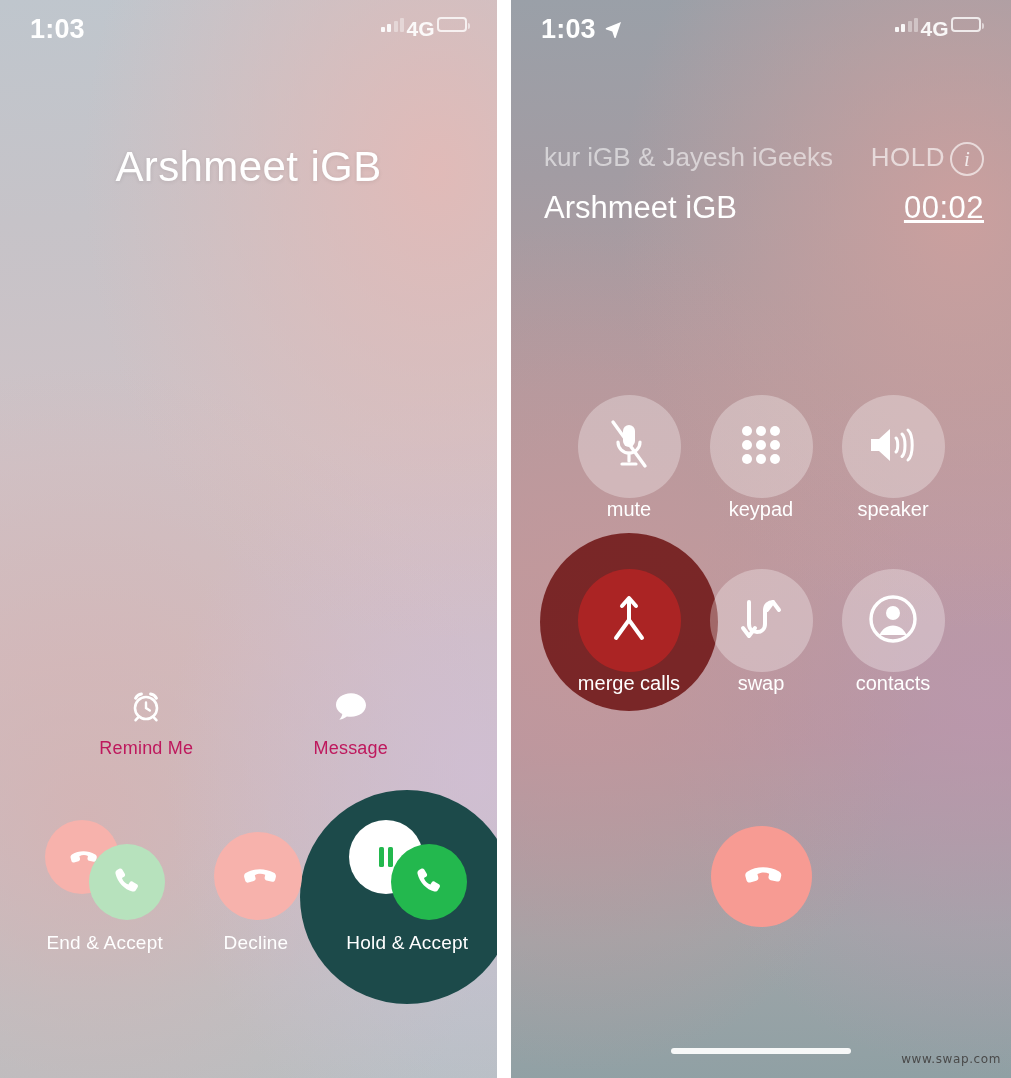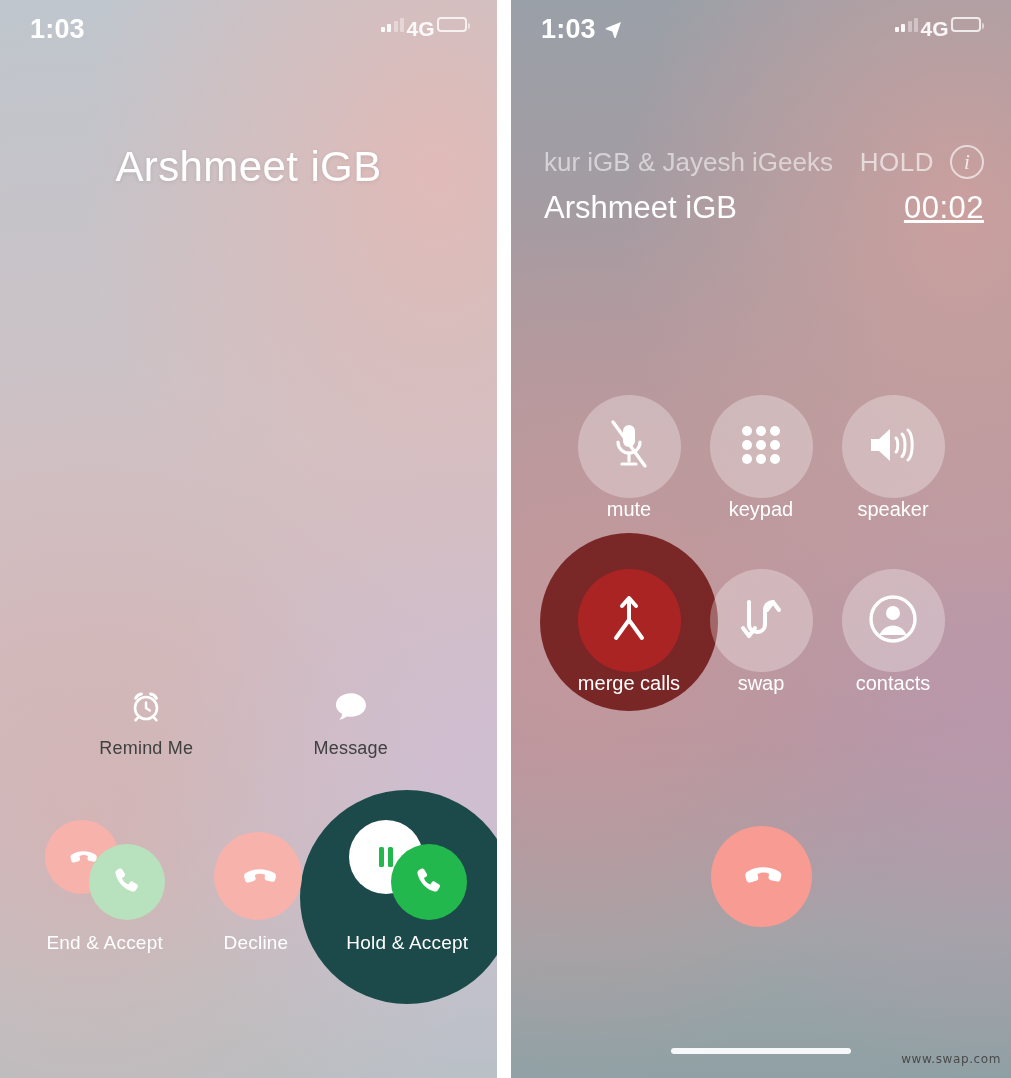--- a/index.html
+++ b/index.html
@@ -60,41 +60,41 @@
 
   
   .caller-block { position:absolute; top:142px; left:0; right:0; text-align:center; color:#fff; }
   .caller-name { font-size:42px; font-weight:300; letter-spacing:.4px; line-height:1.18;
                  text-shadow:0 1px 4px rgba(0,0,0,.10); }
   .caller-sub  { font-size:21px; font-weight:400; margin-top:11px; opacity:.96; }
 
   
   .secondary-row { position:absolute; top:686px; left:0; right:0;
                    display:flex; justify-content:space-around; padding:0 44px; }
-  .sec-item { width:150px; text-align:center; color:#404040; }
+  .sec-item { width:150px; text-align:center; color:#be185d; }
   .sec-icon { height:40px; display:flex; align-items:center; justify-content:center; }
   .sec-label { font-size:18px; margin-top:12px; letter-spacing:.2px; }
 
   
   .answer-row { position:absolute; top:818px; left:15px; right:0;
                 display:flex; justify-content:space-around; padding:0 14px; }
   .ans-item { position:relative; width:148px; text-align:center; color:#fff; }
   .ans-art { position:relative; height:108px; }
   .circle { position:absolute; border-radius:50%; display:flex;
             align-items:center; justify-content:center; }
   .ans-label { font-size:19px; margin-top:6px; letter-spacing:.2px;
                position:relative; z-index:4; }
 
   
   .hl { position:absolute; border-radius:50%; z-index:0; pointer-events:none; }
 
   
   .call-header { position:absolute; top:142px; left:33px; right:27px; color:#fff; }
-  .hdr-top { display:flex; align-items:center; justify-content:space-between;
-             gap:16px; height:40px; }
+  .hdr-top { display:flex; align-items:flex-start; justify-content:space-between;
+             gap:5px; height:40px; }
   .hdr-held { font-size:26px; color:rgba(255,255,255,.55); white-space:nowrap;
               overflow:hidden; text-overflow:clip; flex:1 1 auto; min-width:0; }
   .hdr-hold-lbl { font-size:26px; color:rgba(255,255,255,.62); letter-spacing:.5px; flex:0 0 auto; }
   .info-btn { flex:0 0 auto; width:34px; height:34px; border-radius:50%;
               border:2px solid rgba(255,255,255,.62); color:rgba(255,255,255,.78);
               display:flex; align-items:center; justify-content:center;
               font-size:21px; font-style:italic; font-family:"Liberation Serif", serif; }
   .hdr-bottom { display:flex; align-items:baseline; justify-content:space-between; margin-top:8px; }
   .hdr-active { font-size:31px; font-weight:400; }
   .hdr-timer  { font-size:31px; font-weight:400; letter-spacing:.5px;text-decoration:underline; }

